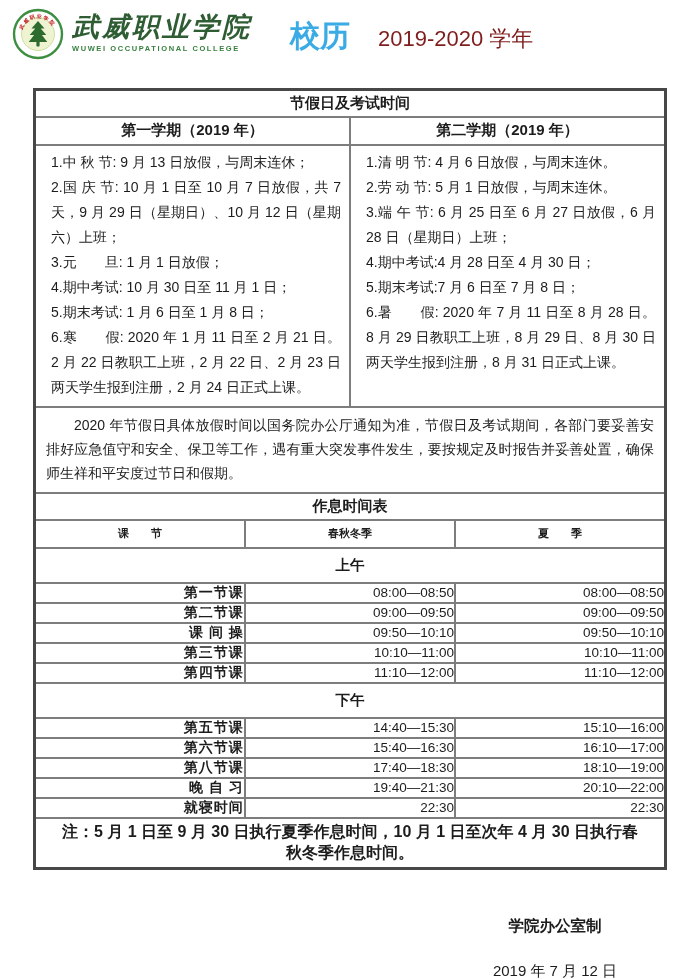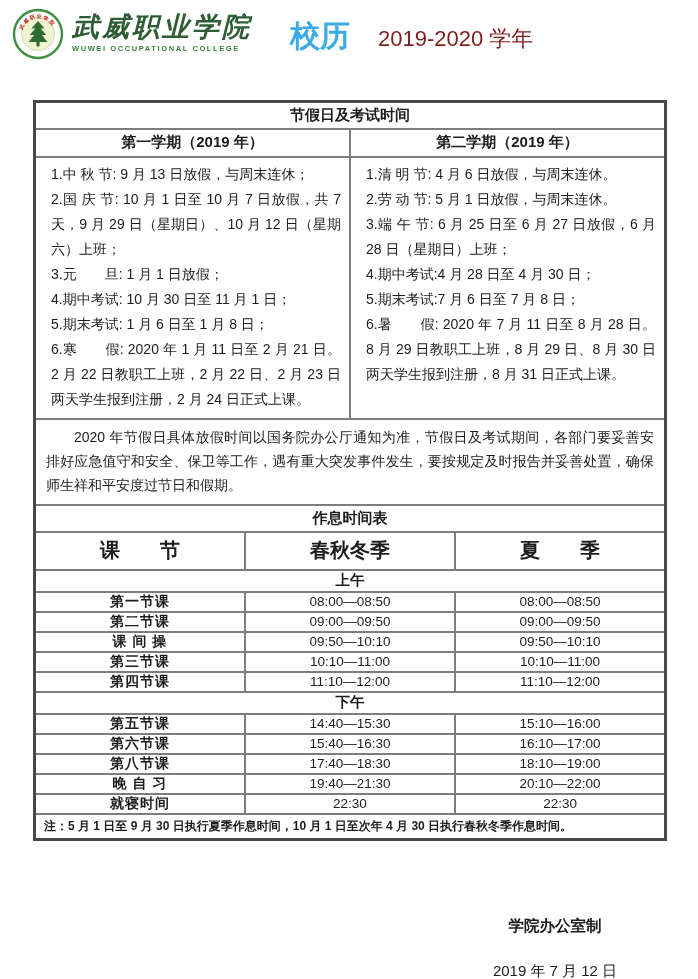--- a/index.html
+++ b/index.html
@@ -11,37 +11,37 @@
   .hdr { position: absolute; top: 8px; left: 12px; display: flex; align-items: flex-start; }
   .logo { width: 52px; height: 52px; flex: 0 0 auto; }
   .names { margin-left: 8px; margin-top: 4px; }
   .cn-name { font-size: 27px; font-weight: bold; color: #2f5d33; letter-spacing: 3px; line-height: 30px; font-style: italic; }
   .en-name { font-size: 7.5px; font-weight: bold; color: #37803f; letter-spacing: 1.6px; margin-top: 2px; }
   .page-title { margin-left: 38px; margin-top: 8px; white-space: nowrap; }
   .title-main { font-size: 30px; font-weight: bold; color: #3aabe4; }
   .title-year { font-size: 22px; color: #7f1d1d; margin-left: 28px; }
 
   
-  table.cal { position: absolute; top: 100px; left: 33px; width: 634px;
+  table.cal { position: absolute; top: 88px; left: 33px; width: 634px;
               border-collapse: collapse; table-layout: fixed; }
   table.cal { border: 3px solid #474747; }
   table.cal td { border: 2px solid #7d7d7d; text-align: center; vertical-align: middle; padding: 0; }
 
   tr.t-title td  { font-weight: bold; font-size: 15px; height: 27px; }
   tr.sem-head td { font-weight: bold; font-size: 15px; height: 28px; }
   tr.sem-body td { vertical-align: top; text-align: left; padding: 4px 8px 6px 15px; height: 229px; }
   tr.sem-body p  { margin: 0; font-size: 14px; line-height: 25px; text-align: justify; }
   tr.notice td   { text-align: justify; text-indent: 2em; padding: 5px 10px 7px 10px;
                    font-size: 14px; line-height: 24px; }
-  tr.sch-head td { font-weight: bold; font-size: 20px; height: 38px; margin-top: 38px; }
-  tr.section-row td { font-weight: bold; font-size: 14.5px; height: 22px; }
-  tr.sched-row td { height: 15px; }
+  tr.sch-head td { font-weight: bold; font-size: 11px; height: 28px; margin-top: 38px; }
+  tr.section-row td { font-weight: bold; font-size: 14.5px; height: 35px; }
+  tr.sched-row td { height: 15px; text-align: right; }
   tr.sched-row td.lbl  { font-weight: 600; font-size: 14px; letter-spacing: 1px; }
   tr.sched-row td.time { font-size: 13.5px; }
-  tr.note-row td { text-align: left; padding: 3px 8px; font-weight: 600; font-size: 12px; height: 26px; }
+  tr.note-row td { text-align: center; padding: 3px 20px; font-weight: 600; font-size: 16px; height: 26px; }
 
   
   .footer { position: absolute; top: 916px; left: 430px; width: 250px; text-align: center; }
   .issuer { font-weight: bold; font-size: 15.5px; }
   .date   { font-size: 15px; margin-top: 25px; text-align: center; }
 </style>
 </head>
 <body>
 
 <div class="page">

